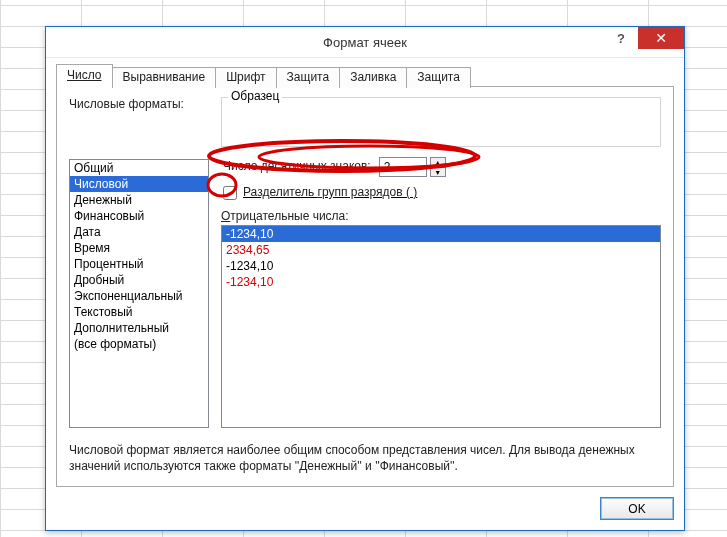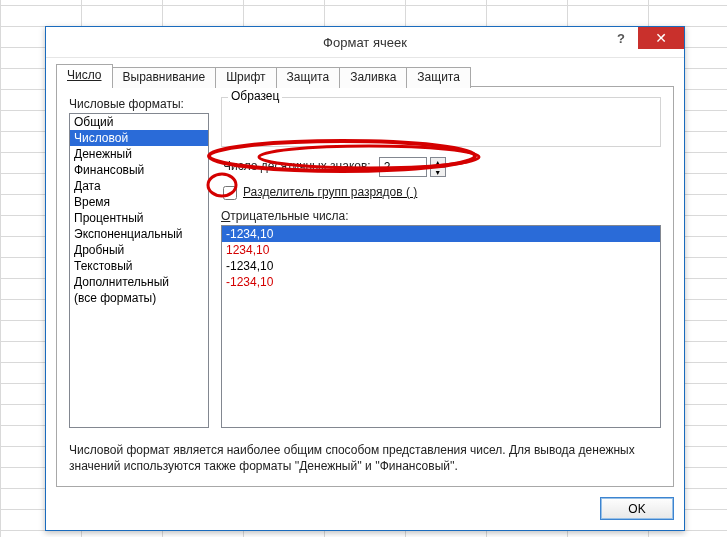--- a/index.html
+++ b/index.html
@@ -100,21 +100,21 @@
     background: #fff;
     position: relative;
   }
   .upper {
     display: flex;
     gap: 12px;
     flex: 1;
   }
   .left-col {
     width: 140px;
-    display: flex; flex-direction: column;
+    display: flex; flex-direction: column; gap: 46px;
   }
   .lbl { font-size: 12px; color: #222; margin-bottom: 2px; }
   .lbl u { text-decoration: underline; }
   .format-list {
     flex: 1;
     border: 1px solid #828790;
     background: #fff;
     overflow-y: auto;
     position: relative;
   }
@@ -271,22 +271,22 @@
         <div class="left-col">
           <div class="lbl"><span>Числовые форматы:</span></div>
           <div class="format-list" id="format-list">
               <div class="item">Общий</div>
               <div class="item selected">Числовой</div>
               <div class="item">Денежный</div>
               <div class="item">Финансовый</div>
               <div class="item">Дата</div>
               <div class="item">Время</div>
               <div class="item">Процентный</div>
+              <div class="item">Дробный</div>
               <div class="item">Экспоненциальный</div>
-              <div class="item">Дробный</div>
               <div class="item">Текстовый</div>
               <div class="item">Дополнительный</div>
               <div class="item">(все форматы)</div>
             </div>
         </div>
 
         <div class="right-col">
           <div class="sample-box">
             <div class="legend">Образец</div>
           </div>
@@ -301,21 +301,21 @@
           </div>
 
           <div class="thousands-row">
             <input type="checkbox" id="thou" style="">
             <label class="lbl" for="thou"><span>Разделитель </span><u>г</u><span>рупп разрядов ( )</span></label>
           </div>
 
           <div class="lbl"><span></span><u>О</u><span>трицательные числа:</span></div>
           <div class="neg-list" id="neg-list">
               <div class="nitem selected">-1234,10</div>
-              <div class="nitem neg-red">1234,10</div>
+              <div class="nitem neg-red">2334,65</div>
               <div class="nitem">-1234,10</div>
               <div class="nitem neg-red">-1234,10</div>
             </div>
         </div>
       </div>
 
       <div class="desc">Числовой формат является наиболее общим способом представления чисел. Для вывода денежных значений используются также форматы ''Денежный'' и ''Финансовый''.</div>
 
       <svg class="anno" style="left:140px; top:48px;" width="290" height="42" viewBox="0 0 290 42">
         <ellipse cx="145" cy="21" rx="133" ry="15" fill="none" stroke="#d40000" stroke-width="4"></ellipse>

